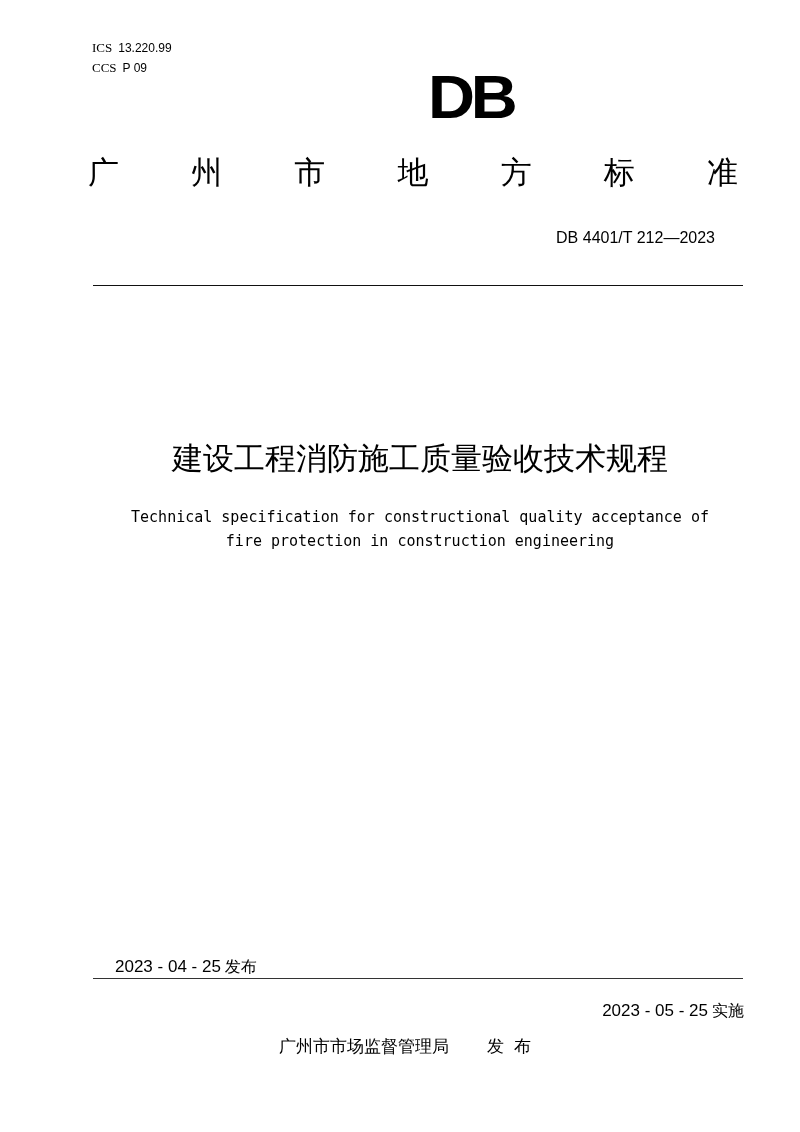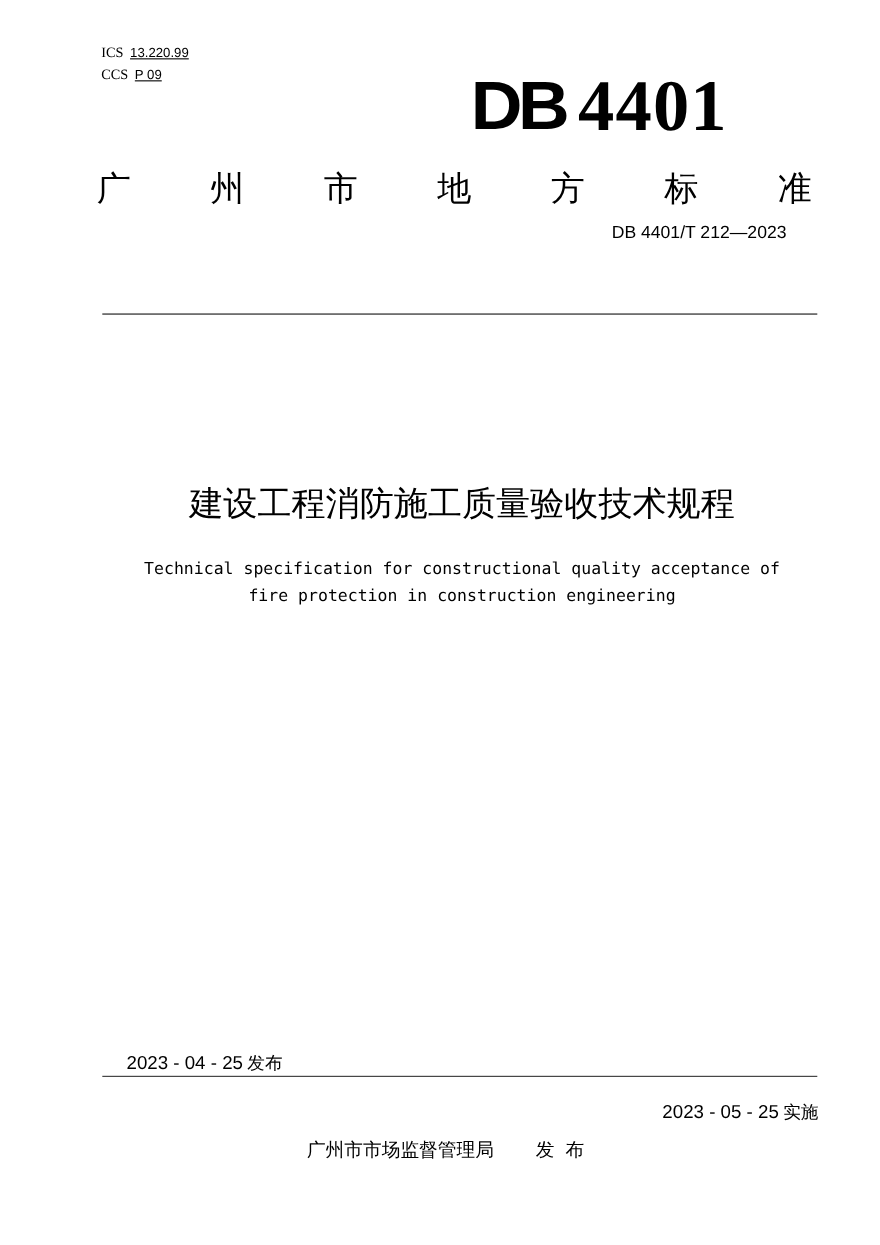--- a/index.html
+++ b/index.html
@@ -1,24 +1,24 @@
 <!DOCTYPE html>
 <html><head>
 <meta charset="utf-8">
 <style>
   html, body { margin: 0; padding: 0; background: #ffffff; }
   body { width: 800px; height: 1132px; position: relative; overflow: hidden; color: #000; font-family: "DejaVu Sans", sans-serif; }
   .abs { position: absolute; }
   .ics { left: 92px; top: 38px; font-family: "Liberation Serif", serif; font-size: 13px; line-height: 20px; }
-  .ics .num { font-family: "Liberation Sans", sans-serif; font-size: 12px; margin-left: 6px; text-decoration: underline; }
+  .ics .num { font-family: "Liberation Sans", sans-serif; font-size: 12px; margin-left: 6px; }
   .db-logo { left: 428px; top: 68px; height: 64px; display: flex; align-items: flex-start; }
   .db-logo .db { font-family: "Liberation Sans", sans-serif; font-weight: 900; font-size: 62px; line-height: 58px; letter-spacing: -4px; transform: scaleX(1.05); transform-origin: left bottom; }
   .db-logo .num { font-family: "Liberation Serif", serif; font-weight: 700; font-size: 66px; line-height: 58px; margin-left: 16px; letter-spacing: 1px; }
   .std-name { left: 88px; top: 152px; width: 650px; display: flex; justify-content: space-between; font-size: 31px; line-height: 40px; }
-  .std-code { right: 85px; top: 202px; font-family: "Liberation Sans", sans-serif; font-size: 16px; line-height: 20px; }
+  .std-code { right: 85px; top: 228px; font-family: "Liberation Sans", sans-serif; font-size: 16px; line-height: 20px; }
   .rule-top { left: 93px; top: 285px; width: 650px; height: 0; border-top: 1.5px solid #111; }
   .title-cn { left: 0; top: 438px; width: 840px; text-align: center; font-size: 31px; line-height: 40px; }
   .title-en { left: 0; top: 505px; width: 840px; text-align: center; font-family: "DejaVu Sans Mono", monospace; font-size: 15px; line-height: 24px; }
   .date-pub { left: 95px; top: 956px; font-family: "Liberation Sans", sans-serif; font-size: 17px; line-height: 22px; margin-left: 20px; }
   .date-impl { right: 56px; top: 1000px; font-family: "Liberation Sans", sans-serif; font-size: 17px; line-height: 22px; }
   .date-pub .cn, .date-impl .cn { font-family: "DejaVu Sans", sans-serif; font-size: 16px; margin-left: 4px; }
   .rule-bottom { left: 93px; top: 978px; width: 650px; height: 0; border-top: 1.5px solid #333; }
   .issuer { left: 0; top: 1034px; width: 820px; text-align: center; font-size: 17px; line-height: 24px; }
   .issuer .gap { display: inline-block; width: 38px; }
   .issuer .action { letter-spacing: 10px; }
@@ -30,21 +30,20 @@
   <div>
     <span>ICS</span><span class="num">13.220.99</span>
   </div>
   <div>
     <span>CCS</span><span class="num">P 09</span>
   </div>
 </div>
 
 <div class="abs db-logo">
   <span class="db">DB</span>
-  <span class="num">4401</span>
 </div>
 
 <div class="abs std-name">
   <span>广</span>
   <span>州</span>
   <span>市</span>
   <span>地</span>
   <span>方</span>
   <span>标</span>
   <span>准</span>

